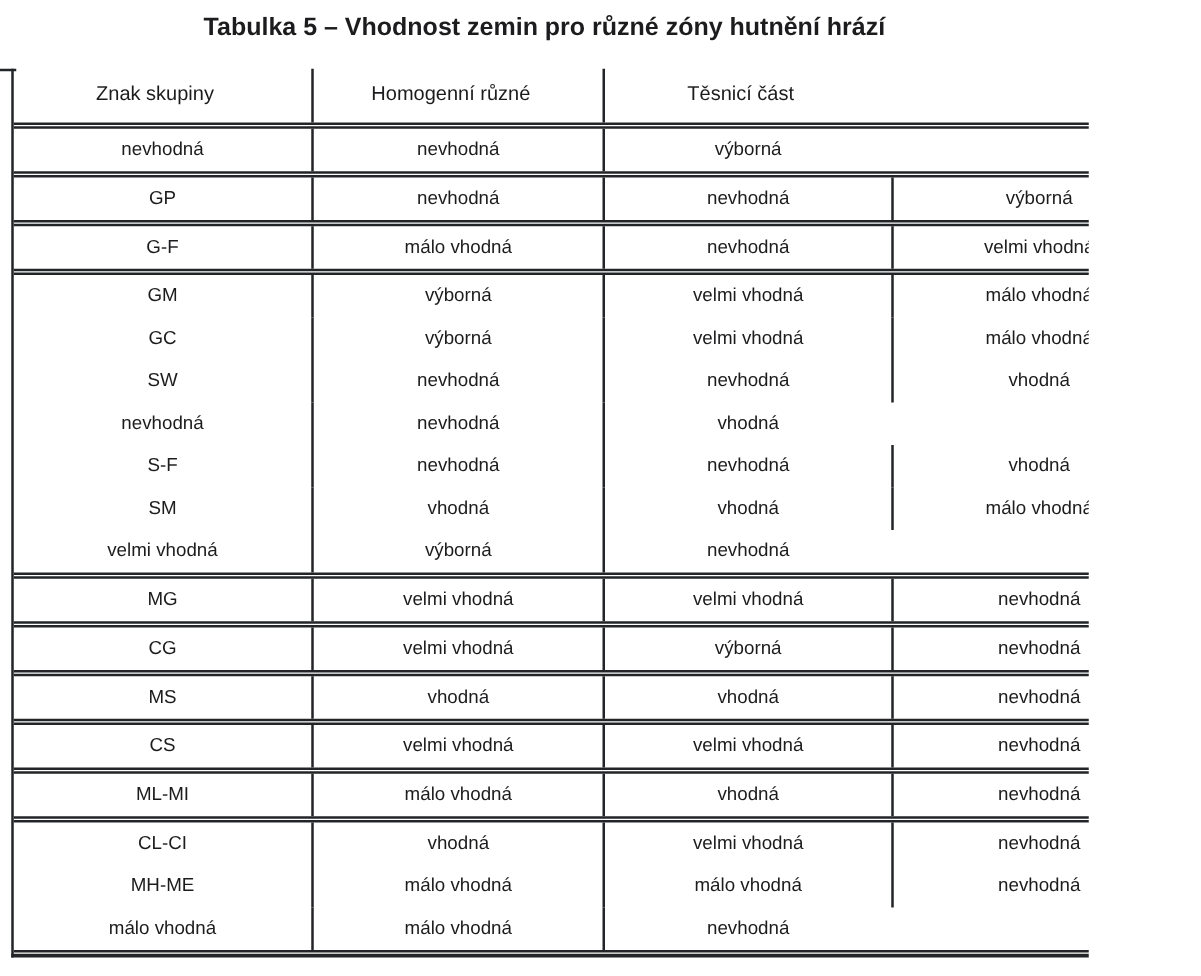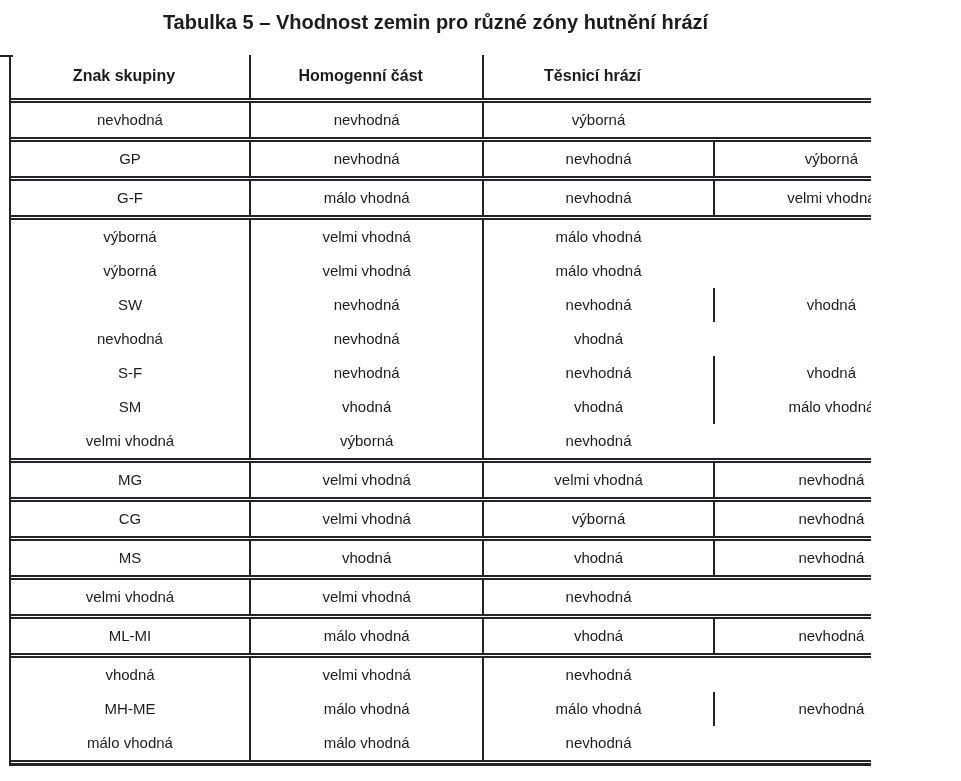--- a/index.html
+++ b/index.html
@@ -63,41 +63,41 @@
     text-align:center;
     font-size:15px;
     line-height:19px;
     color:var(--text);
     padding:7px 4px 8px 4px;
     border-left:2px solid var(--border);
     box-sizing:border-box;
   }
   .cell:first-child{border-left:none;}
   .header-row .cell{
-    font-weight:bold;
+    font-weight:normal;
     font-size:16px;
     line-height:20px;
     padding:11px 16px 12px 4px;
   }
 </style>
 </head>
 <body>
 
 <div class="page">
 
   <div class="title">Tabulka 5 – Vhodnost zemin pro různé zóny hutnění hrází</div>
 
   <div class="table">
     <div class="corner-tick"></div>
 
     <div class="group header-group">
       <div class="row header-row">
         <div class="cell">Znak skupiny</div>
-        <div class="cell">Homogenní část</div>
-        <div class="cell">Těsnicí hrází</div>
+        <div class="cell">Homogenní různé</div>
+        <div class="cell">Těsnicí část</div>
       </div>
     </div>
 
     <div id="table-body">
         <div class="group">
           <div class="row">
             <div class="cell">nevhodná</div>
             <div class="cell">nevhodná</div>
             <div class="cell">výborná</div>
           </div>
@@ -113,25 +113,27 @@
         <div class="group">
           <div class="row">
             <div class="cell">G-F</div>
             <div class="cell">málo vhodná</div>
             <div class="cell">nevhodná</div>
             <div class="cell">velmi vhodná</div>
           </div>
         </div>
         <div class="group">
           <div class="row">
-            <div class="cell">výborná</div>
-            <div class="cell">velmi vhodná</div>
-            <div class="cell">málo vhodná</div>
-          </div>
-          <div class="row">
+            <div class="cell">GM</div>
+            <div class="cell">výborná</div>
+            <div class="cell">velmi vhodná</div>
+            <div class="cell">málo vhodná</div>
+          </div>
+          <div class="row">
+            <div class="cell">GC</div>
             <div class="cell">výborná</div>
             <div class="cell">velmi vhodná</div>
             <div class="cell">málo vhodná</div>
           </div>
           <div class="row">
             <div class="cell">SW</div>
             <div class="cell">nevhodná</div>
             <div class="cell">nevhodná</div>
             <div class="cell">vhodná</div>
           </div>
@@ -177,35 +179,37 @@
         <div class="group">
           <div class="row">
             <div class="cell">MS</div>
             <div class="cell">vhodná</div>
             <div class="cell">vhodná</div>
             <div class="cell">nevhodná</div>
           </div>
         </div>
         <div class="group">
           <div class="row">
+            <div class="cell">CS</div>
             <div class="cell">velmi vhodná</div>
             <div class="cell">velmi vhodná</div>
             <div class="cell">nevhodná</div>
           </div>
         </div>
         <div class="group">
           <div class="row">
             <div class="cell">ML-MI</div>
             <div class="cell">málo vhodná</div>
             <div class="cell">vhodná</div>
             <div class="cell">nevhodná</div>
           </div>
         </div>
         <div class="group">
           <div class="row">
+            <div class="cell">CL-CI</div>
             <div class="cell">vhodná</div>
             <div class="cell">velmi vhodná</div>
             <div class="cell">nevhodná</div>
           </div>
           <div class="row">
             <div class="cell">MH-ME</div>
             <div class="cell">málo vhodná</div>
             <div class="cell">málo vhodná</div>
             <div class="cell">nevhodná</div>
           </div>

